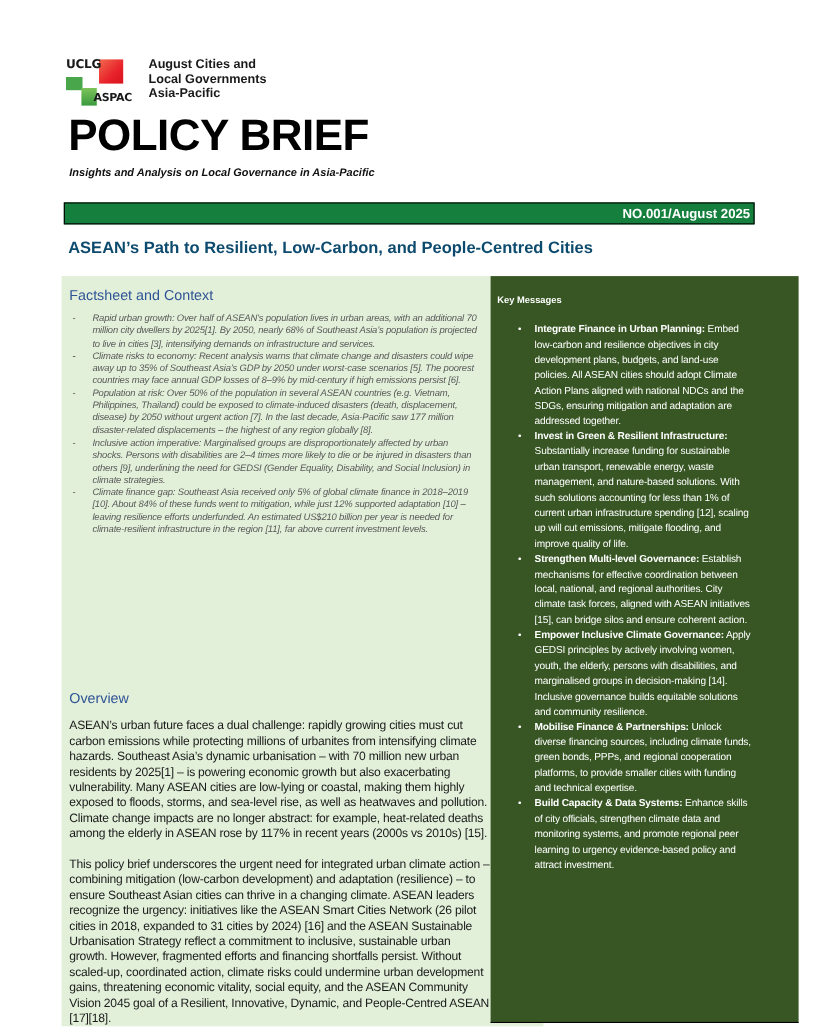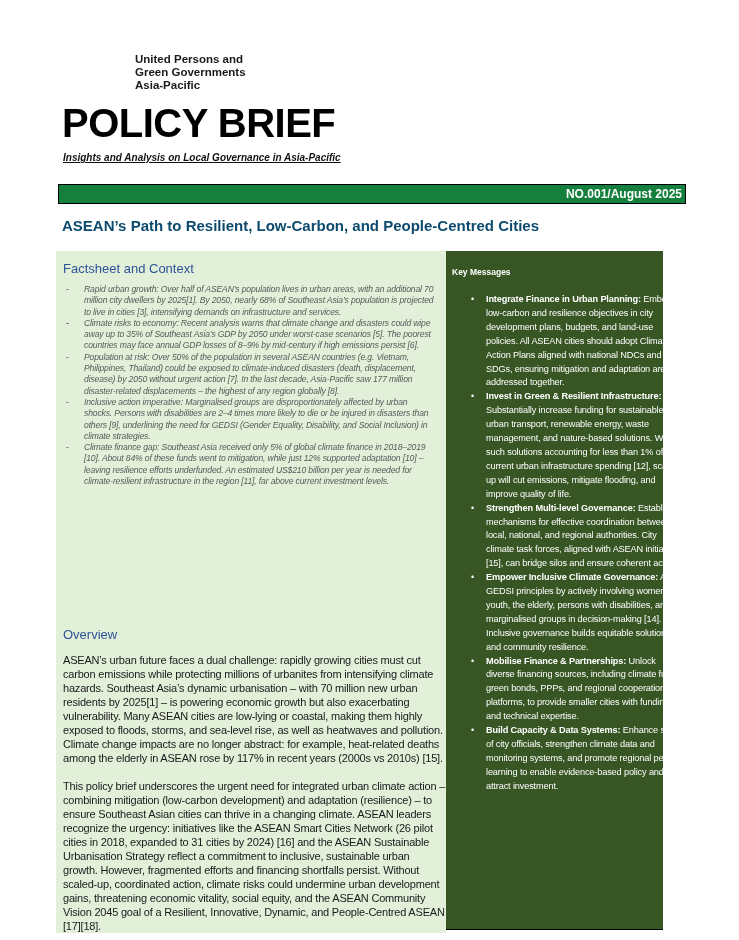--- a/index.html
+++ b/index.html
@@ -104,21 +104,20 @@
     .subtitle {
       position: absolute;
       left: 63px;
       top: 152px;
       font-family: "Liberation Sans", sans-serif;
       font-style: italic;
       font-weight: bold;
       font-size: 10px;
       color: #111;
       margin: 0;
-      text-decoration: underline;
     }
 
     
     .issue-bar {
       position: absolute;
       left: 58px;
       top: 184px;
       width: 626px;
       height: 18px;
       background: #15803d;
@@ -149,20 +148,21 @@
     }
 
     
     .left-panel {
       position: absolute;
       left: 56px;
       top: 251px;
       width: 390px;
       height: 682px;
       background: #e2efd9;
+      padding-left: 48px;
     }
     .section-heading {
       position: absolute;
       font-family: "Liberation Sans", sans-serif;
       font-weight: normal;
       font-size: 13px;
       color: #2f5496;
       margin: 0;
     }
     .factsheet-heading { left: 7px; top: 10px; }
@@ -208,21 +208,21 @@
     }
     .overview-body p {
       margin: 0 0 14px 0;
     }
 
     
     .right-panel {
       position: absolute;
       left: 446px;
       top: 251px;
-      width: 217px;
+      width: 280px;
       height: 678px;
       background: #375623;
       border-bottom: 1.5px solid #000;
       color: #ffffff;
     }
     .key-heading {
       position: absolute;
       left: 6px;
       top: 16px;
       font-family: "Liberation Sans", sans-serif;
@@ -257,23 +257,30 @@
       font-size: 9px;
     }
     .key-list li .km-title {
       font-weight: bold;
     }
   </style>
 </head>
 <body>
 
 <div class="logo">
+  <div class="logo-mark">
+    <div class="sq-red"></div>
+    <div class="sq-green1"></div>
+    <div class="sq-green2"></div>
+    <span class="txt-uclg">UCLG</span>
+    <span class="txt-aspac">ASPAC</span>
+  </div>
   <div class="logo-name">
-    <span>United Persons and</span>
-    <span>Green Governments</span>
+    <span>August Cities and</span>
+    <span>Local Governments</span>
     <span>Asia-Pacific</span>
   </div>
 </div>
 
 <h1 class="title">POLICY BRIEF</h1>
 <p class="subtitle">Insights and Analysis on Local Governance in Asia-Pacific</p>
 
 <div class="issue-bar">
   <span class="issue-number">NO.001/August 2025</span>
 </div>
@@ -299,15 +306,15 @@
 </div>
 
 <div class="right-panel">
   <h3 class="key-heading">Key Messages</h3>
   <ul class="key-list">
     <li><span class="bullet">•</span><span class="km-title">Integrate Finance in Urban Planning:</span><span> Embed low-carbon and resilience objectives in city development plans, budgets, and land-use policies. All ASEAN cities should adopt Climate Action Plans aligned with national NDCs and the SDGs, ensuring mitigation and adaptation are addressed together.</span></li>
     <li><span class="bullet">•</span><span class="km-title">Invest in Green &amp; Resilient Infrastructure:</span><span> Substantially increase funding for sustainable urban transport, renewable energy, waste management, and nature-based solutions. With such solutions accounting for less than 1% of current urban infrastructure spending [12], scaling up will cut emissions, mitigate flooding, and improve quality of life.</span></li>
     <li><span class="bullet">•</span><span class="km-title">Strengthen Multi-level Governance:</span><span> Establish mechanisms for effective coordination between local, national, and regional authorities. City climate task forces, aligned with ASEAN initiatives [15], can bridge silos and ensure coherent action.</span></li>
     <li><span class="bullet">•</span><span class="km-title">Empower Inclusive Climate Governance:</span><span> Apply GEDSI principles by actively involving women, youth, the elderly, persons with disabilities, and marginalised groups in decision-making [14]. Inclusive governance builds equitable solutions and community resilience.</span></li>
     <li><span class="bullet">•</span><span class="km-title">Mobilise Finance &amp; Partnerships:</span><span> Unlock diverse financing sources, including climate funds, green bonds, PPPs, and regional cooperation platforms, to provide smaller cities with funding and technical expertise.</span></li>
-    <li><span class="bullet">•</span><span class="km-title">Build Capacity &amp; Data Systems:</span><span> Enhance skills of city officials, strengthen climate data and monitoring systems, and promote regional peer learning to enable evidence-based policy and attract investment.</span></li>
+    <li><span class="bullet">•</span><span class="km-title">Build Capacity &amp; Data Systems:</span><span> Enhance skills of city officials, strengthen climate data and monitoring systems, and promote regional peer learning to urgency evidence-based policy and attract investment.</span></li>
   </ul>
 </div>
 
 </body></html>

